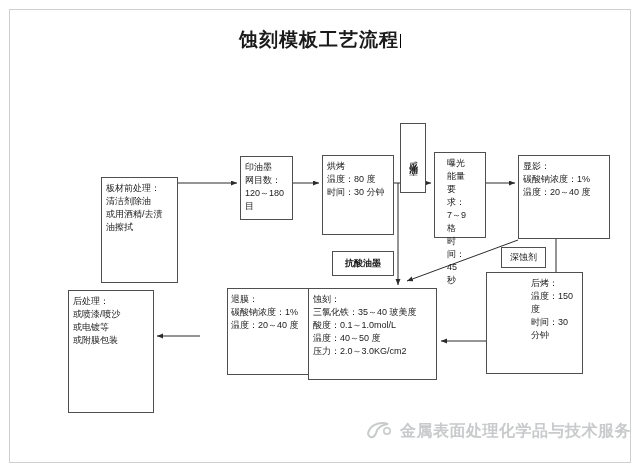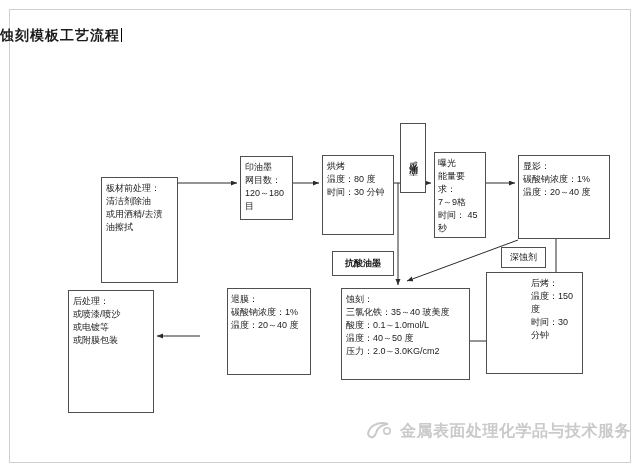--- a/index.html
+++ b/index.html
@@ -6,22 +6,22 @@
   #stage{
     position:relative;width:640px;height:472px;background:#ffffff;
     font-family:"Liberation Sans","DejaVu Sans",sans-serif;
     color:#1a1a1a;overflow:hidden;
   }
   .page-border{
     position:absolute;left:9px;top:9px;width:620px;height:452px;
     border:1px solid #cfcfcf;z-index:0;
   }
   .doc-title{
-    position:absolute;left:0;top:27px;width:100%;
-    font-size:14px;font-weight:bold;letter-spacing:1px;z-index:2;
+    position:absolute;left:0;top:27px;width:100%;text-align:center;
+    font-size:19px;font-weight:bold;letter-spacing:1px;z-index:2;
   }
   .caret{
     display:inline-block;width:1px;height:14px;background:#000;
     vertical-align:-2px;margin-left:1px;
   }
   .section-label{
     position:absolute;left:38px;top:54px;font-size:12px;font-weight:bold;
     letter-spacing:1px;z-index:2;
   }
   .fc-box{
@@ -89,21 +89,21 @@
 网目数：
 120～180
 目</div>
 
   <div class="fc-box" style="left:322px;top:155px;width:72px;height:80px;">烘烤
 温度：80 度
 时间：30 分钟</div>
 
   <div class="fc-box fc-vertical" style="left:400px;top:123px;width:26px;height:70px;">感光油墨</div>
 
-  <div class="fc-box" style="left:434px;top:152px;width:52px;height:86px;padding:4px 3px;">曝光
+  <div class="fc-box" style="left:434px;top:152px;width:52px;height:86px;padding:4px 12px;">曝光
 能量要求：
 7～9格
 时间： 45
 秒</div>
 
   <div class="fc-box" style="left:518px;top:155px;width:92px;height:84px;">显影：
 碳酸钠浓度：1%
 温度：20～40 度</div>
 
   <div class="fc-label" style="left:332px;top:251px;width:62px;height:25px;font-weight:bold;">抗酸油墨</div>
@@ -112,21 +112,21 @@
 
   <div class="fc-box" style="left:68px;top:290px;width:86px;height:123px;">后处理：
 或喷漆/喷沙
 或电镀等
 或附膜包装</div>
 
   <div class="fc-box" style="left:200px;top:288px;width:84px;height:87px;padding:4px 3px;margin-left:27px;">退膜：
 碳酸钠浓度：1%
 温度：20～40 度</div>
 
-  <div class="fc-box" style="left:308px;top:288px;width:129px;height:92px;margin-left:33px;">蚀刻：
+  <div class="fc-box" style="left:308px;top:288px;width:129px;height:92px;">蚀刻：
 三氯化铁：35～40 玻美度
 酸度：0.1～1.0mol/L
 温度：40～50 度
 压力：2.0～3.0KG/cm2</div>
 
   <div class="fc-box" style="left:486px;top:272px;width:97px;height:102px;padding-left:44px;">后烤：
 温度：150 度
 时间：30 分钟</div>
 
   <div class="watermark">

